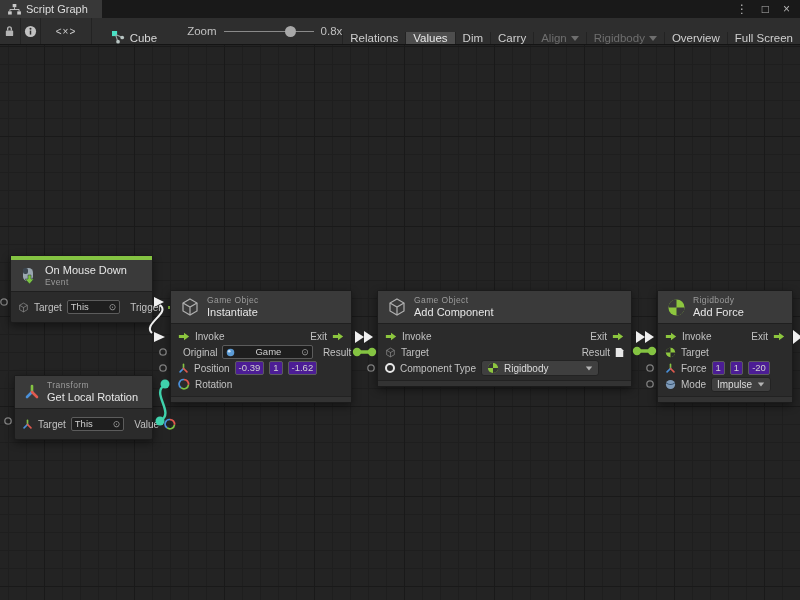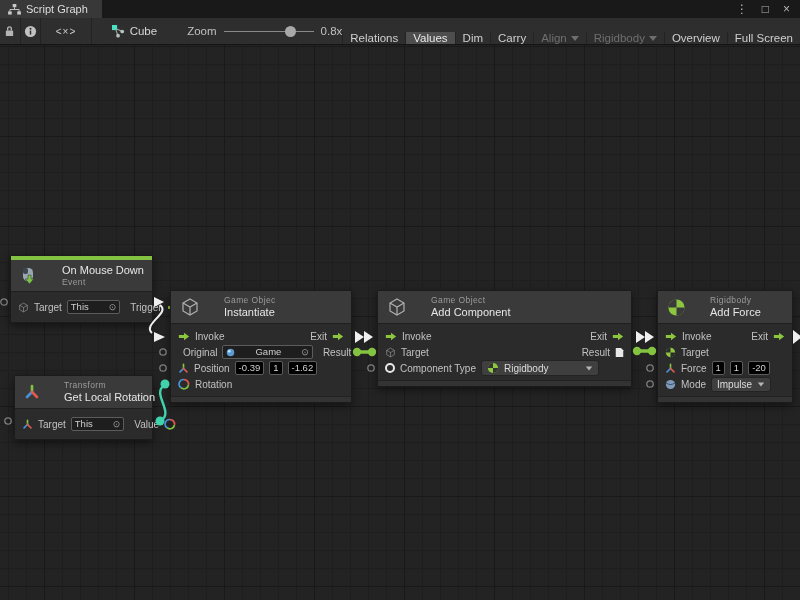--- a/index.html
+++ b/index.html
@@ -9,21 +9,21 @@
   
   .tabbar{position:absolute;top:0;left:0;right:0;height:18px;background:#191919;display:flex;align-items:stretch;}
   .tab{display:flex;align-items:center;gap:5px;background:#383838;padding:0 14px 0 8px;font-size:11px;color:#dedede;}
   .win-controls{margin-left:auto;display:flex;align-items:center;gap:14px;padding-right:10px;color:#b5b5b5;font-size:12px;}
   .win-controls span{cursor:default;line-height:1;}
 
   
   .toolbar{position:absolute;top:18px;left:0;right:0;height:27px;background:#2e2e2e;border-bottom:1px solid #141414;display:flex;align-items:stretch;font-size:11.5px;}
   .tb-icon-btn{background:none;border:none;border-right:1px solid #232323;color:#c5c5c5;display:flex;align-items:center;justify-content:center;width:27px;padding:0;}
   .tb-icon-btn.wide{width:66px;font-size:10px;letter-spacing:1px;color:#cfcfcf;}
-  .tb-graph{display:flex;align-items:center;gap:5px;margin-left:20px;color:#d8d8d8;}
+  .tb-graph{display:flex;align-items:flex-end;gap:5px;margin-left:20px;color:#d8d8d8;}
   .tb-zoom{display:flex;align-items:center;gap:7px;margin-left:30px;color:#c0c0c0;}
   .slider{position:relative;width:90px;height:14px;}
   .slider .track{position:absolute;top:6.5px;left:0;right:0;height:1.5px;background:#8a8a8a;}
   .slider .handle{position:absolute;top:1.5px;left:68%;width:11px;height:11px;border-radius:50%;background:#a8a8a8;}
   .tb-buttons{margin-left:auto;display:flex;align-items:flex-end;}
   .tb-btn{background:none;border:none;border-left:1px solid #232323;color:#cfcfcf;font-size:11.5px;padding:0 7px;display:flex;align-items:center;gap:4px;white-space:nowrap;}
   .tb-btn.selected{background:#4e4e4e;color:#e8e8e8;}
   .tb-btn.disabled{color:#6e6e6e;}
   .caret{width:0;height:0;border-left:4px solid transparent;border-right:4px solid transparent;border-top:5px solid currentColor;display:inline-block;}
 
@@ -33,29 +33,29 @@
       linear-gradient(#191919 1px,transparent 1px),
       linear-gradient(90deg,#191919 1px,transparent 1px),
       linear-gradient(#1e1e1e 1px,transparent 1px),
       linear-gradient(90deg,#1e1e1e 1px,transparent 1px);
     background-size:90px 90px,90px 90px,18px 18px,18px 18px;
     background-position:0 1px,44px 0,0 1px,8px 0;}
 
   
   .node{position:absolute;background:#2b2b2b;border:1px solid #1b1b1b;border-radius:2px;box-shadow:0 3px 8px rgba(0,0,0,.45);}
   .accentbar{height:4px;background:#84C342;}
-  .nheader{background:#3a3a3a;display:flex;align-items:center;gap:24px;padding:3px 9px;border-bottom:1px solid #1f1f1f;}
+  .nheader{background:#3a3a3a;display:flex;align-items:center;gap:7px;padding:3px 9px;border-bottom:1px solid #1f1f1f;}
   .ntitle{font-size:11px;color:#e6e6e6;line-height:13px;white-space:nowrap;}
   .nsub{font-size:8.5px;color:#9b9b9b;letter-spacing:.4px;line-height:11px;white-space:nowrap;}
   .nrows{padding:4px 0;}
   .prow{display:flex;align-items:center;gap:5px;height:16px;padding:0 7px;font-size:10px;color:#c2c2c2;white-space:nowrap;}
   .prow.tall{height:22px;}
   .spacer{flex:1;}
   .nfooter{height:6px;background:#333333;border-top:1px solid #222;}
-  .vbox{background:#000000;border:1px solid #5c5c5c;border-radius:2px;padding:0 3px;font-size:9.5px;color:#cfcfcf;line-height:12px;}
+  .vbox{background:#4c1d95;border:1px solid #5c5c5c;border-radius:2px;padding:0 3px;font-size:9.5px;color:#cfcfcf;line-height:12px;}
   .objfield{display:inline-flex;align-items:center;gap:20px;background:#1e1e1e;border:1px solid #5c5c5c;border-radius:2px;padding:0 3px;font-size:9.5px;color:#cfcfcf;line-height:12px;}
   .picker{color:#9f9f9f;font-size:9px;}
   .drop{display:inline-flex;align-items:center;gap:5px;background:#3f3f3f;border:1px solid #232323;border-radius:3px;padding:1px 5px;font-size:10px;color:#dcdcdc;}
   .drop .caret{border-top-color:#b5b5b5;transform:scale(.8);}
   .dot{width:6px;height:6px;border-radius:50%;background:#cfcfcf;display:inline-block;}
   .dot.dim{background:#9a9a9a;}
   .bigcircle{width:10px;height:10px;border:2px solid #e8e8e8;border-radius:50%;display:inline-block;}
   .arr{display:inline-block;}
   svg{display:block;}
   .overlay{position:absolute;inset:0;pointer-events:none;}

